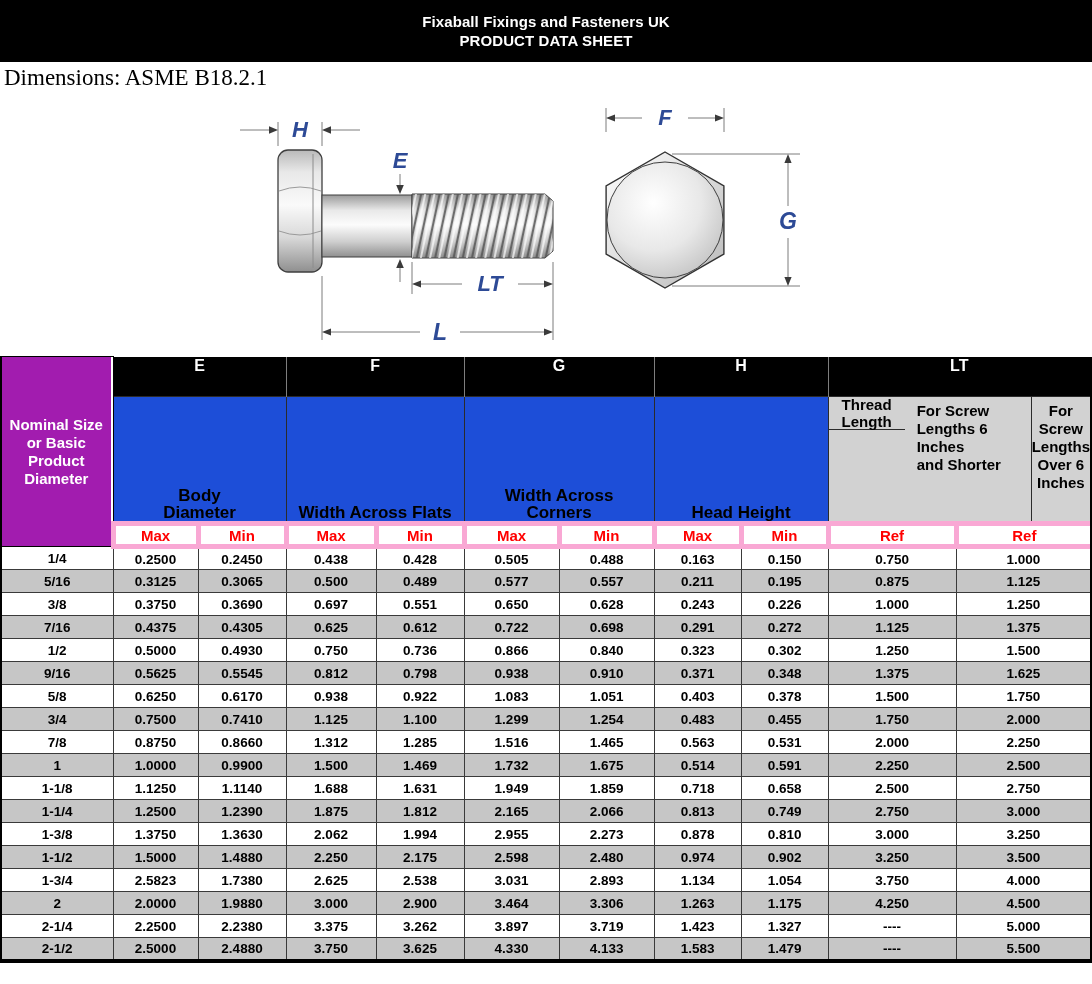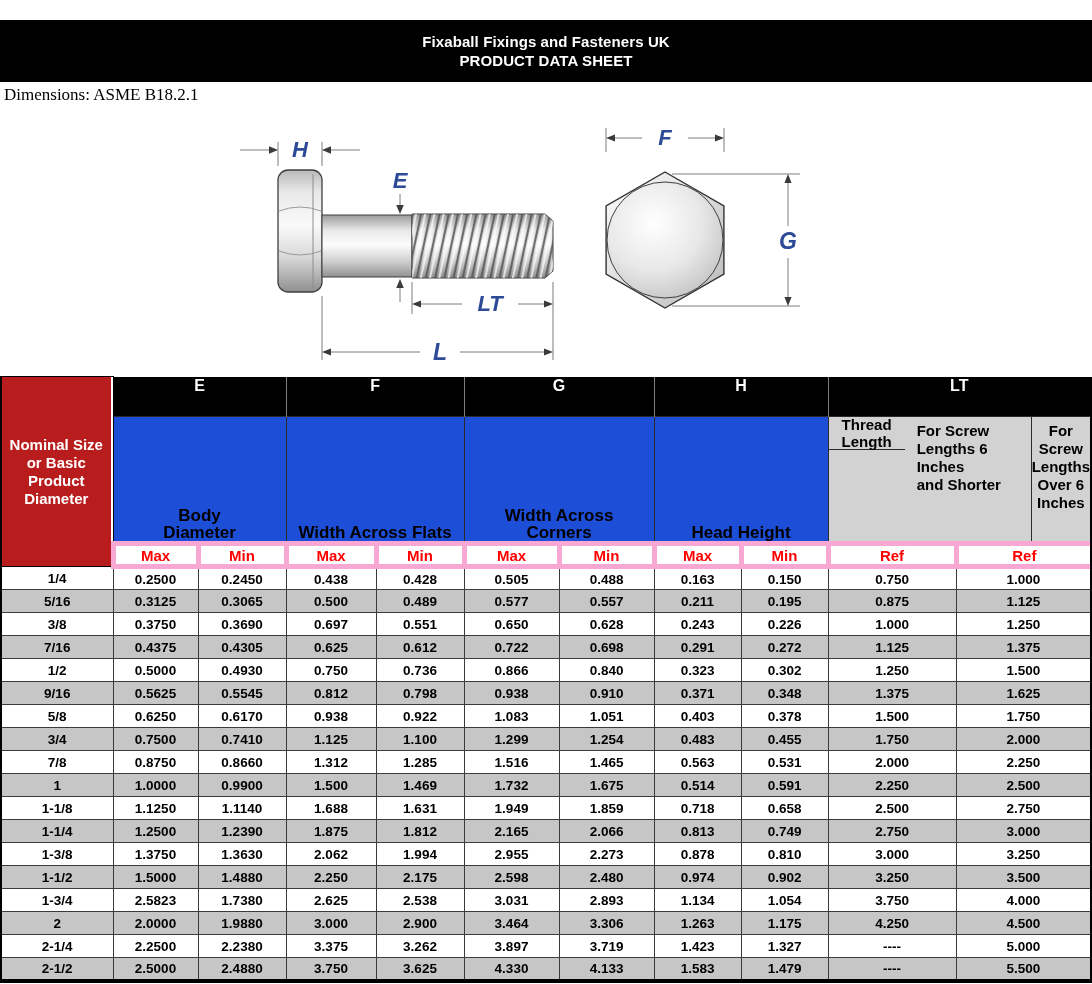--- a/index.html
+++ b/index.html
@@ -1,34 +1,34 @@
 <!DOCTYPE html>
 <html><head>
 <meta charset="utf-8">
 <style>
   html,body{margin:0;padding:0;background:#ffffff;}
   body{width:1092px;height:984px;font-family:"Liberation Sans",sans-serif;-webkit-font-smoothing:antialiased;}
   .page{position:relative;width:1092px;height:984px;overflow:hidden;background:#fff;}
 
   
-  .topbar{background:#000;height:62px;display:flex;flex-direction:column;align-items:center;justify-content:center;margin-top:20px;}
+  .topbar{background:#000;height:62px;display:flex;flex-direction:column;align-items:center;justify-content:center;}
   .topbar div{color:#fff;font-weight:bold;font-size:15px;line-height:19px;letter-spacing:.1px;}
 
   
-  .subtitle{height:26px;font-family:"Liberation Serif",serif;font-size:17px;color:#000;padding:3px 0 0 4px;box-sizing:border-box;}
+  .subtitle{height:26px;font-family:"Liberation Serif",serif;font-size:23px;color:#000;padding:3px 0 0 4px;box-sizing:border-box;}
 
   
   .diagram{height:268px;}
   .dim-label{font-family:"Liberation Sans",sans-serif;font-style:italic;font-weight:bold;fill:#2d4a96;}
 
   
   table.spec{border-collapse:collapse;table-layout:fixed;width:1092px;border-left:2px solid #000;border-right:6px solid #000;border-bottom:4px solid #000;}
   table.spec td{padding:0;font-weight:bold;text-align:center;overflow:hidden;box-sizing:border-box;}
 
-  .hdr-corner{background:#b91c1c;color:#fff;font-size:15px;line-height:18px;white-space:pre-line;vertical-align:middle;border:1px solid #000;}
+  .hdr-corner{background:#a21caf;color:#fff;font-size:15px;line-height:18px;white-space:pre-line;vertical-align:middle;border:1px solid #000;}
   .hdr-code{background:#000;color:#fff;font-size:16px;height:40px;vertical-align:top;padding-top:4px;border-left:1px solid #7e7e7e;}
   .hdr-name{background:#1d4ed8;font-size:17px;line-height:17px;vertical-align:bottom;white-space:pre-line;padding-bottom:2px;border:1px solid #2b2b2b;height:124px;}
   .hdr-lt{background:#d2d2d2;padding:0;vertical-align:top;border:1px solid #2b2b2b;}
   .lt-wrap{display:flex;flex-direction:row;height:124px;}
   .lt-thread{height:32px;display:flex;align-items:center;justify-content:center;border-bottom:1px solid #2b2b2b;font-size:15px;font-weight:bold;}
   .lt-subs{flex:1;display:flex;}
   .lt-sub1{width:127px;border-right:1px solid #2b2b2b;text-align:left;padding:5px 2px 0 12px;white-space:pre-line;font-size:15px;line-height:18px;font-weight:bold;box-sizing:border-box;}
   .lt-sub2{flex:1;text-align:center;padding-top:5px;white-space:pre-line;font-size:15px;line-height:18px;font-weight:bold;}
 
   .row-mm td{background:#fff;color:#ff0000;font-size:15px;height:23px;border:5px solid #f9a8d4;}

